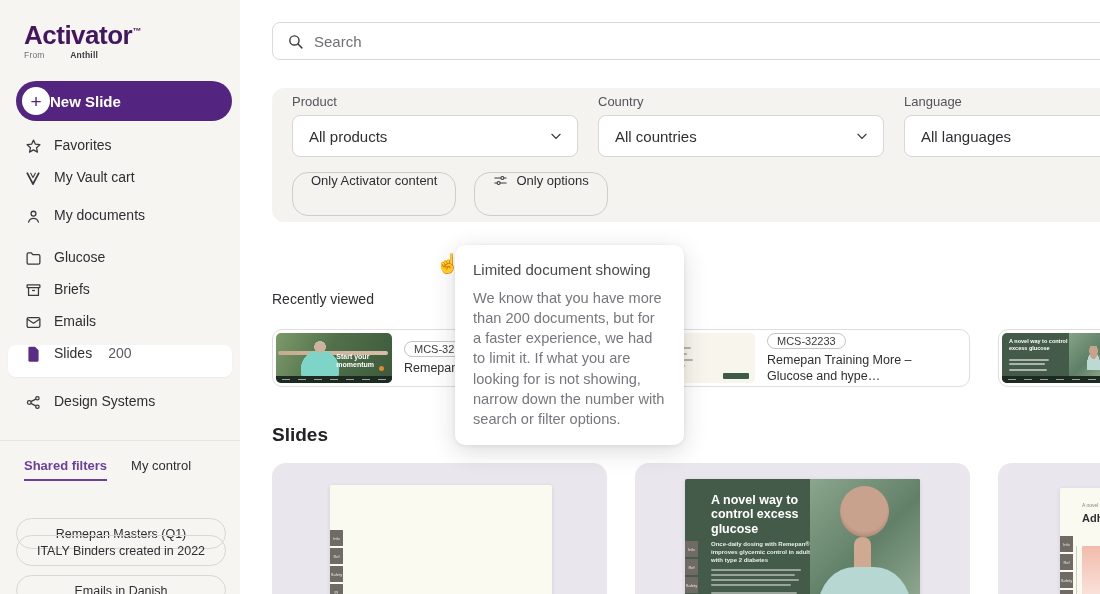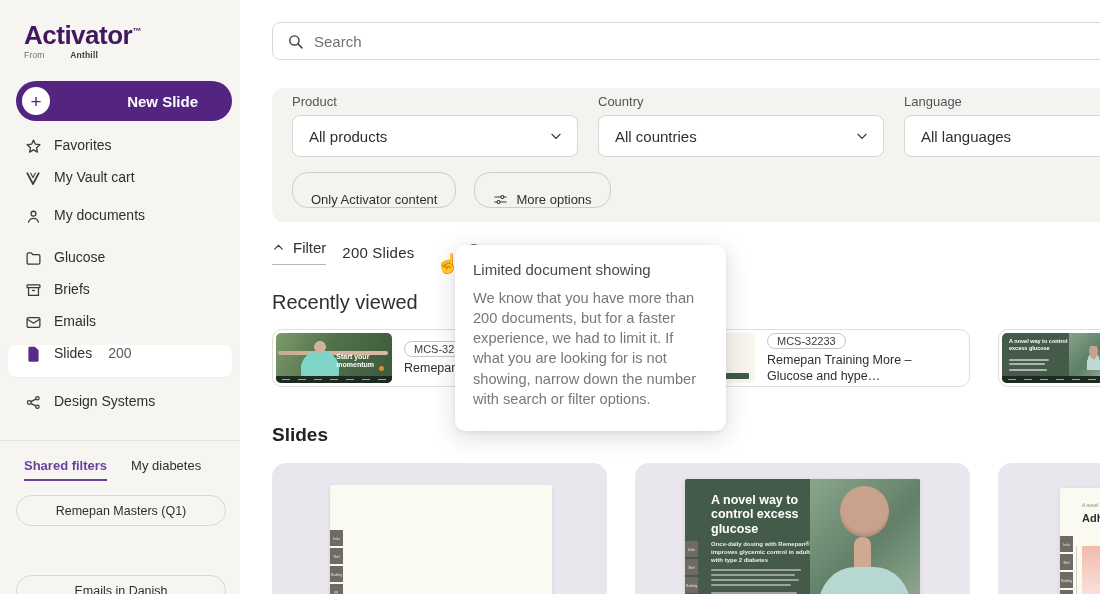--- a/index.html
+++ b/index.html
@@ -11,21 +11,21 @@
   .sidebar { position:absolute; left:0; top:0; width:240px; height:594px; background:#F6F5F2; }
   .logo { position:absolute; left:24px; top:22px; }
   .logo-name { font-size:26px; font-weight:800; color:#42175F; letter-spacing:-0.5px; line-height:1; }
   .logo-tm { font-size:9px; font-weight:700; vertical-align:10px; color:#42175F; }
   .logo-sub { font-size:8.5px; color:#6f6f74; margin-top:2px; letter-spacing:.2px; }
   .logo-sub b { color:#3c3c40;margin-left:23px; }
   .new-slide-btn { position:absolute; left:16px; top:81px; width:216px; height:40px; border-radius:20px;
       background:#532580; border:none; display:flex; align-items:center; cursor:pointer; }
   .plus-circle { width:28px; height:28px; border-radius:50%; background:#fff; margin-left:6px;
       display:flex; align-items:center; justify-content:center; color:#532580; font-size:19px; font-weight:500; line-height:1; }
-  .new-slide-label { color:#fff; font-size:15px; font-weight:600; flex:1; text-align:right; margin-right:34px; }
+  .new-slide-label { color:#fff; font-size:15px; font-weight:600; flex:1; text-align:left; margin-right:34px; }
 
   .side-item { position:absolute; left:8px; width:224px; height:32px; display:flex; align-items:flex-start;
       padding-left:16px; gap:12px; font-size:14px; color:#2f2f33; border-radius:8px; cursor:pointer; }
   .side-item .ic { width:18px; height:18px; display:flex; align-items:center; justify-content:center; color:#3a3a3e; }
   .side-item.active { background:#ffffff; box-shadow:0 1px 2px rgba(0,0,0,.04); }
   .side-count { color:#5a5a5f; margin-left:4px; }
 
   .side-divider { position:absolute; left:0; top:440px; width:240px; height:1px; background:#E6E4E0; }
 
   .filter-tabs { position:absolute; left:24px; top:458px; display:flex; gap:24px; font-size:13px; }
@@ -40,32 +40,32 @@
       border:1px solid #DCDAD6; border-radius:8px; display:flex; align-items:center; padding-left:14px; gap:10px; }
   .search-input { border:none; outline:none; flex:1; font-size:15px; color:#2f2f33; background:transparent; font-family:"Liberation Sans",sans-serif; }
   .search-input::placeholder { color:#6F6F76; }
 
   .filters-panel { position:absolute; left:272px; top:88px; width:850px; height:134px; background:#F4F3F0; border-radius:12px; }
   .ffield { position:absolute; top:6px; width:286px; }
   .ffield .flabel { font-size:13px; color:#54545a; margin-bottom:6px; }
   .fselect { width:286px; height:42px; background:#fff; border:1px solid #D9D7D3; border-radius:8px;
       display:flex; align-items:center; justify-content:space-between; padding:0 14px 0 16px; font-size:15px; color:#2f2f33; cursor:pointer; }
   .chip-row { position:absolute; left:20px; top:84px; display:flex; gap:18px; }
-  .chip { height:36px; border:1px solid #CFCDC9; border-radius:16px; background:transparent; padding:0 18px;
-      font-size:13px; color:#2f2f33; display:flex; align-items:flex-end; gap:8px; cursor:pointer; font-family:"Liberation Sans",sans-serif; }
+  .chip { height:44px; border:1px solid #CFCDC9; border-radius:16px; background:transparent; padding:0 18px;
+      font-size:13px; color:#2f2f33; display:flex; align-items:flex-start; gap:8px; cursor:pointer; font-family:"Liberation Sans",sans-serif; }
 
   .results-bar { position:absolute; left:272px; top:241px; height:22px; display:flex; align-items:center; gap:8px; }
   .filter-toggle { display:flex; align-items:center; gap:8px; font-size:15px; color:#2f2f33; cursor:pointer;
       padding-bottom:8px; border-bottom:1px solid #b9b7b3; }
   .count-label { font-size:15px; color:#2f2f33; margin-left:8px; letter-spacing:.2px; }
   .info-btn { margin-left:44px; width:16px; height:16px; border-radius:50%; border:1px solid #5a5a5f; color:#5a5a5f;
       font-size:10px; display:flex; align-items:center; justify-content:center; background:transparent; cursor:pointer; }
   .cursor-glyph { position:absolute; left:436px; top:252px; font-size:19px; color:#222; text-shadow:0 0 2px #fff; z-index:40; }
 
-  .rv-heading { position:absolute; left:272px; top:291px; font-size:20px; color:#2f2f33; }
+  .rv-heading { position:absolute; left:272px; top:291px; font-size:14px; color:#2f2f33; }
 
   .rv-card { position:absolute; top:329px; width:335px; height:58px; background:#fff; border:1px solid #E0DEDA;
       border-radius:10px; display:flex; align-items:center; padding:3px; gap:12px; cursor:pointer; }
   .rv-thumb { width:116px; height:50px; border-radius:5px; overflow:hidden; position:relative; flex-shrink:0; }
   .rv-text { flex:1; min-width:0; padding-right:6px; }
   .rv-badge { display:inline-block; border:1px solid #C7C5C1; border-radius:10px; padding:1px 9px; font-size:11px; color:#3c3c40; margin-bottom:4px; white-space:nowrap; }
   .rv-title { font-size:12.5px; color:#2f2f33; line-height:1.25; display:-webkit-box; -webkit-line-clamp:2; -webkit-box-orient:vertical; overflow:hidden; }
 
   
   .thumb-momentum { background:linear-gradient(115deg,#7d9a6a 0%,#51704a 45%,#3c5a3b 100%); }
@@ -83,21 +83,21 @@
   .thumb-doc .gbtn { position:absolute; right:6px; bottom:4px; width:26px; height:6px; background:#3E5A49; border-radius:1px; }
   .thumb-glucose { background:#455B49; }
   .thumb-glucose .ttl { position:absolute; left:7px; top:5px; width:52%; color:#fff; font-weight:700; font-size:5.5px; line-height:1.2; }
   .thumb-glucose .tline { position:absolute; left:7px; height:2px; background:rgba(255,255,255,.55); border-radius:1px; }
   .thumb-glucose .photo { position:absolute; right:0; top:0; width:42%; height:86%;
       background:linear-gradient(135deg,#86a388 0%,#5d7f66 50%,#9db99b 100%); }
   .thumb-glucose .photo:after { content:""; position:absolute; left:30%; top:30%; width:40%; height:55%;
       background:radial-gradient(ellipse at 50% 20%, #c9a28e 0 30%, transparent 32%),
                  radial-gradient(ellipse at 50% 80%, #bcd9d4 0 48%, transparent 50%); }
 
-  .tooltip { position:absolute; left:455px; top:245px; width:271px; min-height:186px; background:#fff; border-radius:10px;
+  .tooltip { position:absolute; left:455px; top:245px; width:229px; min-height:186px; background:#fff; border-radius:10px;
       box-shadow:0 6px 24px rgba(40,40,50,.16), 0 1px 4px rgba(40,40,50,.08); padding:16px 18px; z-index:30; }
   .tooltip-title { font-size:15px; color:#4a4a4e; font-weight:500; margin-bottom:10px; }
   .tooltip-body { font-size:14.6px; color:#77777e; line-height:1.38; }
 
   .slides-heading { position:absolute; left:272px; top:424px; font-size:19px; font-weight:700; color:#232327; }
 
   .slide-card { position:absolute; top:463px; width:335px; height:160px; background:#E9E7ED; border-radius:14px; cursor:pointer; }
   .sheet { position:absolute; background:#FBFAF1; box-shadow:0 1px 4px rgba(0,0,0,.10); border-radius:2px; }
   .tabs-col { position:absolute; left:0; display:flex; flex-direction:column; gap:2px; z-index:2; }
   .mini-tab { width:13px; height:16px; background:#6F6B64; color:#E8E6E0; font-size:4px; display:flex; align-items:center; justify-content:center; overflow:hidden; }
@@ -215,24 +215,25 @@
             <path d="M8.4 10.8l6.8-3.6M8.4 13.2l6.8 3.6"></path>
           </svg>
       </span>
       <span>Design Systems</span>
     </div>
 
     <div class="side-divider"></div>
 
     <div class="filter-tabs">
       <div class="ftab active">Shared filters</div>
-      <div class="ftab">My diabetes</div>
-    </div>
-
-    <button class="side-pill" style="top:495px">Remepan Masters (Q1)</button>
+      <div class="ftab">My control</div>
+    </div>
+
+    <button class="side-pill" style="top:518px">Remepan Masters (Q1)</button>
+    <button class="side-pill" style="top:535px">ITALY Binders created in 2022</button>
     <button class="side-pill" style="top:575px">Emails in Danish</button>
   </div>
 
   <div class="search-bar">
     <span>
       <svg width="17" height="17" viewBox="0 0 24 24" fill="none" stroke="#3a3a3e" stroke-width="2" stroke-linecap="round">
           <circle cx="10.5" cy="10.5" r="6.5"></circle>
           <path d="M15.5 15.5L21 21"></path>
         </svg>
     </span>
@@ -274,37 +275,25 @@
           <span>Only Activator content</span>
         </button>
       <button class="chip">
         <span>
           <svg width="15" height="15" viewBox="0 0 24 24" fill="none" stroke="#3a3a3e" stroke-width="1.8" stroke-linecap="round">
               <path d="M3 8h18M3 16h18"></path>
               <circle cx="15" cy="8" r="2.4" fill="#F4F3F0"></circle>
               <circle cx="9" cy="16" r="2.4" fill="#F4F3F0"></circle>
             </svg>
         </span>
-        <span>More options</span>
+        <span>Only options</span>
       </button>
     </div>
   </div>
 
-  <div class="results-bar">
-    <div class="filter-toggle">
-      <span>
-          <svg width="13" height="13" viewBox="0 0 24 24" fill="none" stroke="#3a3a3e" stroke-width="2.2" stroke-linecap="round">
-            <path d="M5 15l7-7 7 7"></path>
-          </svg>
-        </span>
-      <span>Filter</span>
-    </div>
-    <span class="count-label">200 Slides</span>
-    <button class="info-btn">i</button>
-  </div>
   <div class="cursor-glyph">☝</div>
 
   <div class="rv-heading">Recently viewed</div>
 
   <div class="rv-card" style="left:272px">
     <div class="rv-thumb thumb-momentum">
       <div class="arms"></div>
         <div class="woman"></div>
       <div class="thumb-caption">Start your momentum</div>
       <div class="dot"></div>

